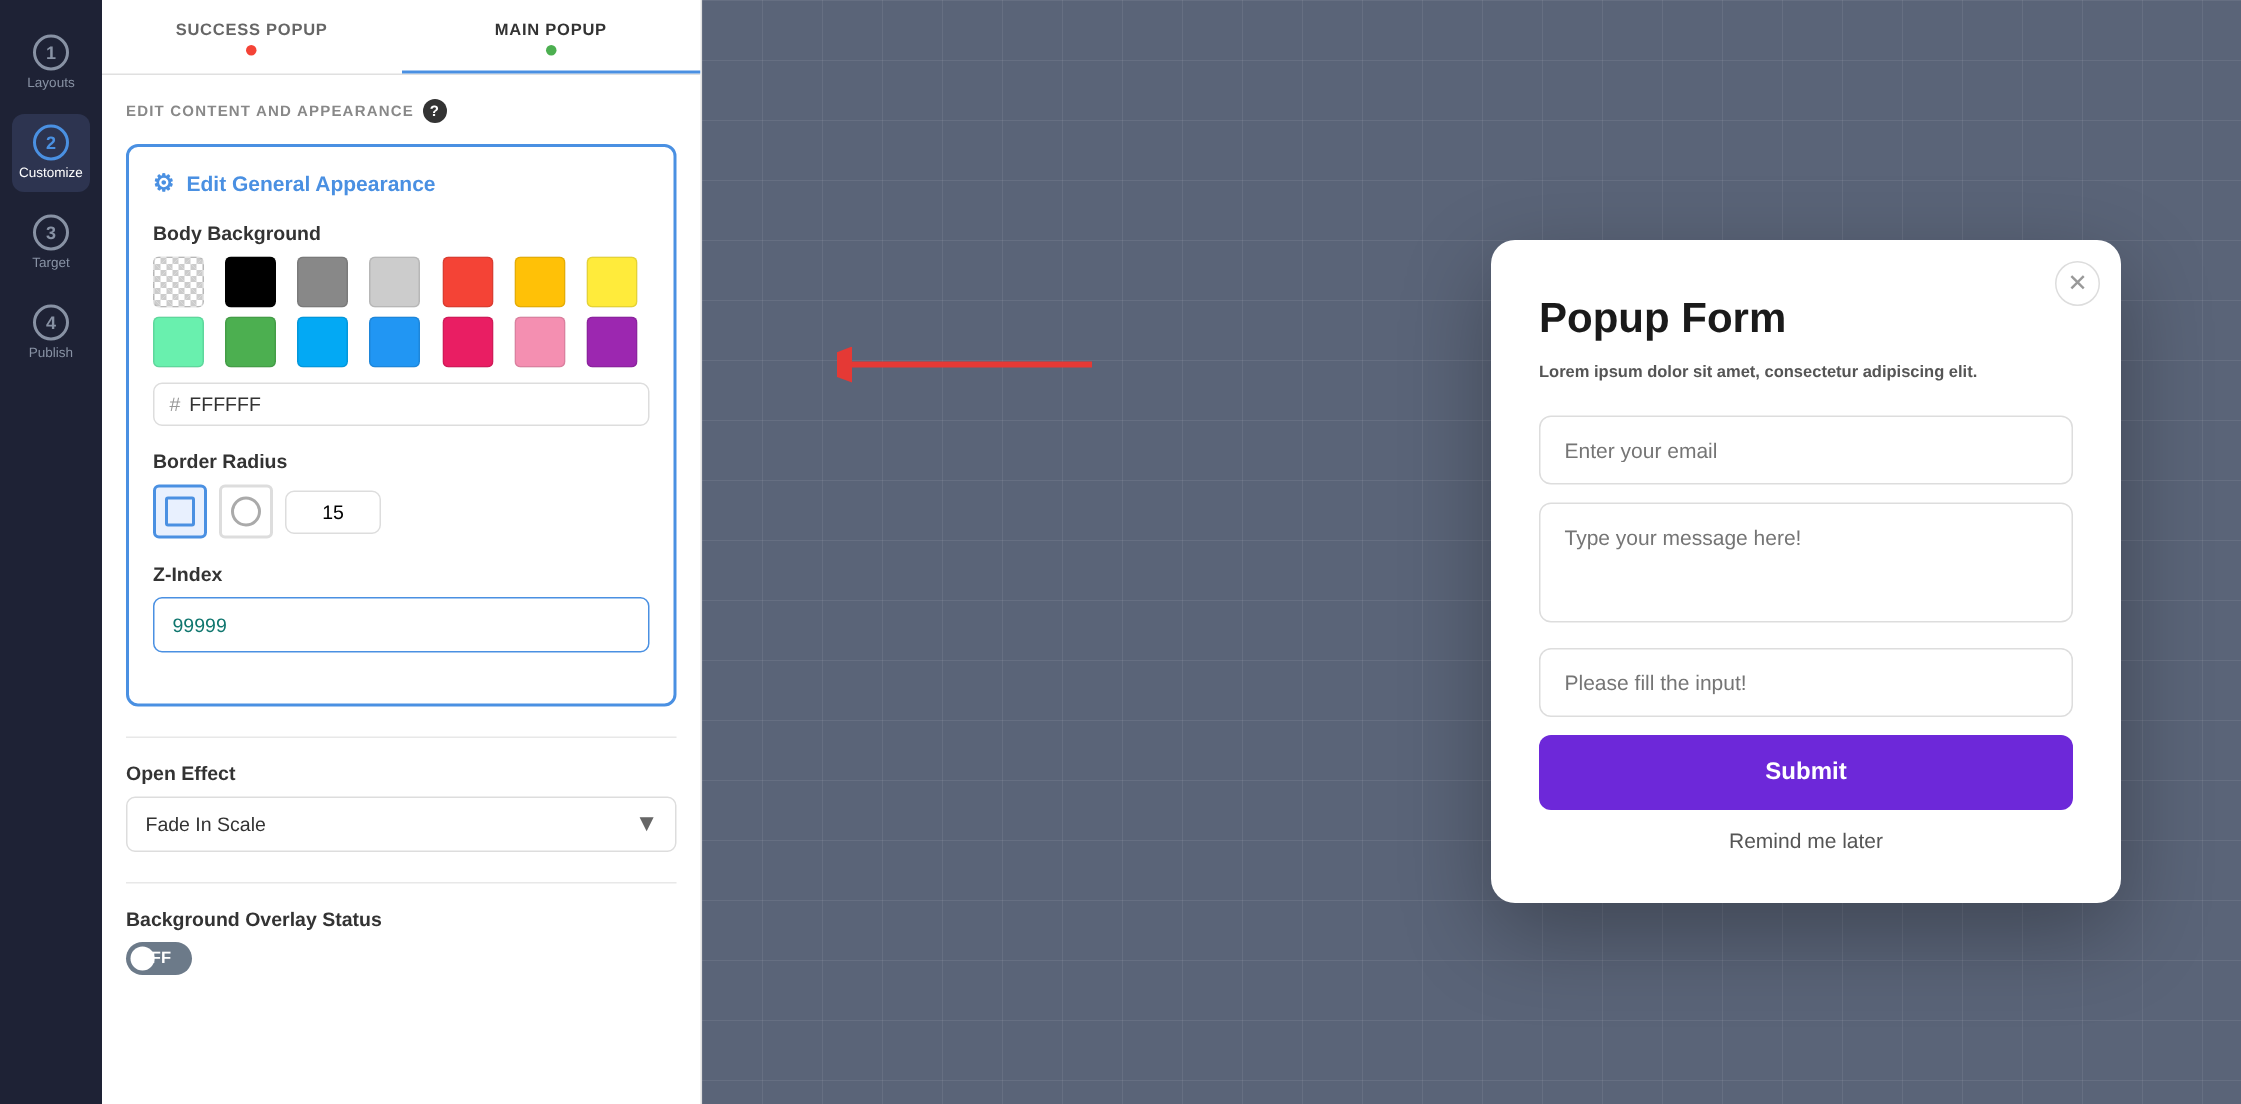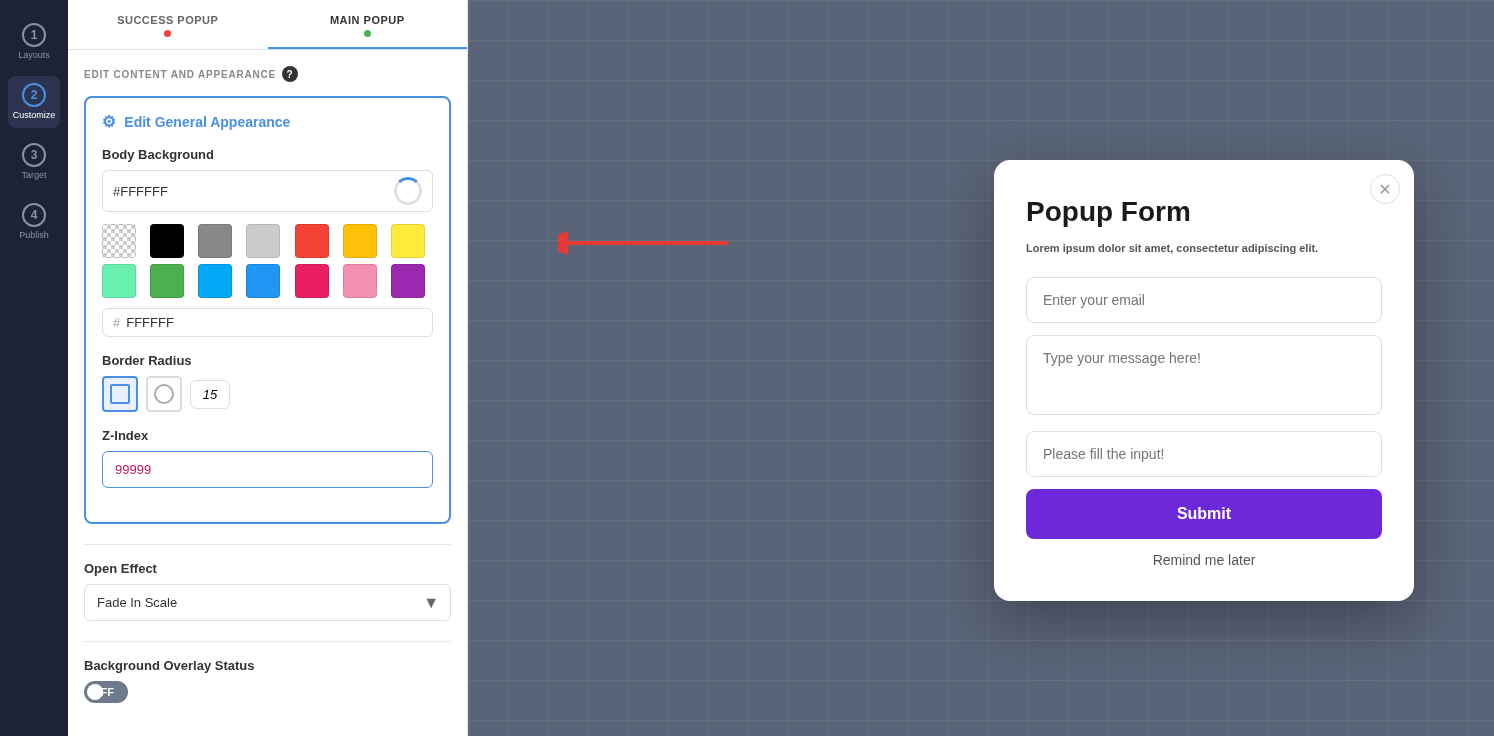--- a/index.html
+++ b/index.html
@@ -254,37 +254,36 @@
       border: 2px solid #4a90e2;
       border-radius: 2px;
     }
     .br-inner-rounded {
       width: 20px;
       height: 20px;
       border: 2px solid #aaa;
       border-radius: 10px;
     }
     .br-value-input {
-      width: 40px;
+      width: 64px;
       border: 1px solid #ddd;
       border-radius: 6px;
       padding: 6px 8px;
       font-size: 13px;
       text-align: center;
-      font-style: italic;
     }
 
     
     .z-index-input {
       width: 100%;
       border: 1px solid #4a90e2;
       border-radius: 6px;
       padding: 10px 12px;
       font-size: 13px;
-      color: #be185d;
+      color: #0f766e;
       margin-bottom: 20px;
     }
 
     .divider {
       border: none;
       border-top: 1px solid #e8e8e8;
       margin: 16px 0;
     }
 
     
@@ -496,24 +495,20 @@
     </div>
 
     <div class="appearance-box">
       <div class="appearance-title">
         <span class="gear-icon">⚙</span>
         <span>Edit General Appearance</span>
       </div>
 
       
       <div class="field-label">Body Background</div>
-      <div class="color-input-wrap">
-        <input type="text" value="#FFFFFF" style="">
-        <div class="color-spinner"></div>
-      </div>
 
       
       <div class="swatches-grid">
         <div class="swatch transparent"></div>
         <div class="swatch" style="background:#000000;"></div>
         <div class="swatch" style="background:#888888;"></div>
         <div class="swatch" style="background:#cccccc;"></div>
         <div class="swatch" style="background:#f44336;"></div>
         <div class="swatch" style="background:#ffc107;"></div>
         <div class="swatch" style="background:#ffeb3b;"></div>

